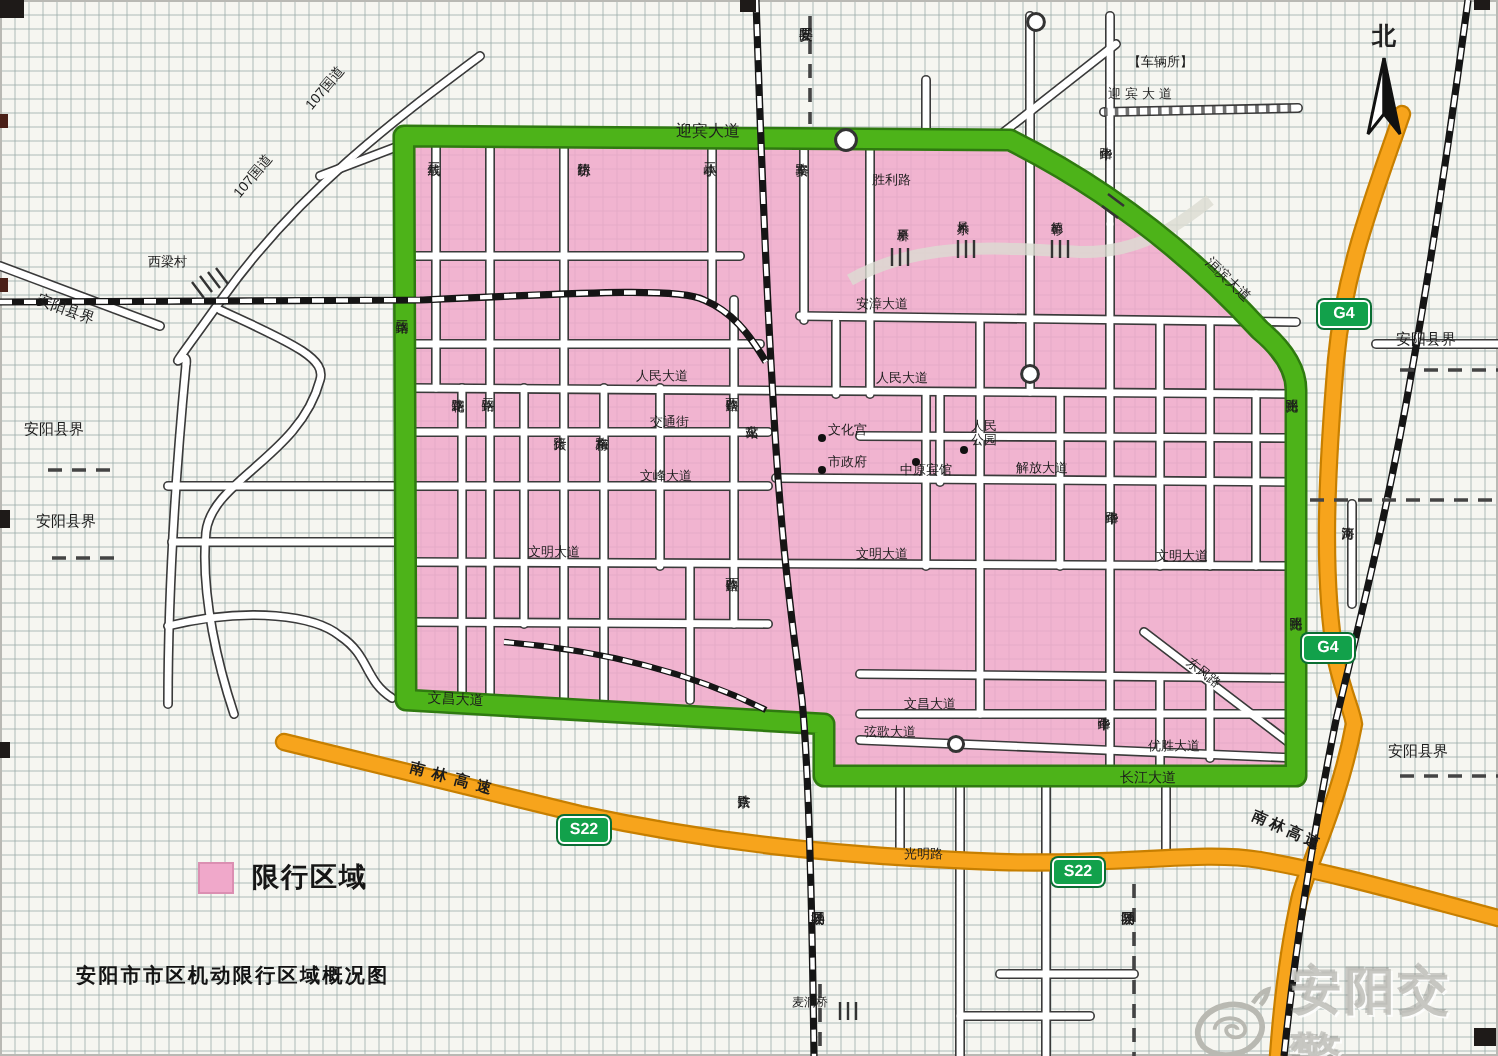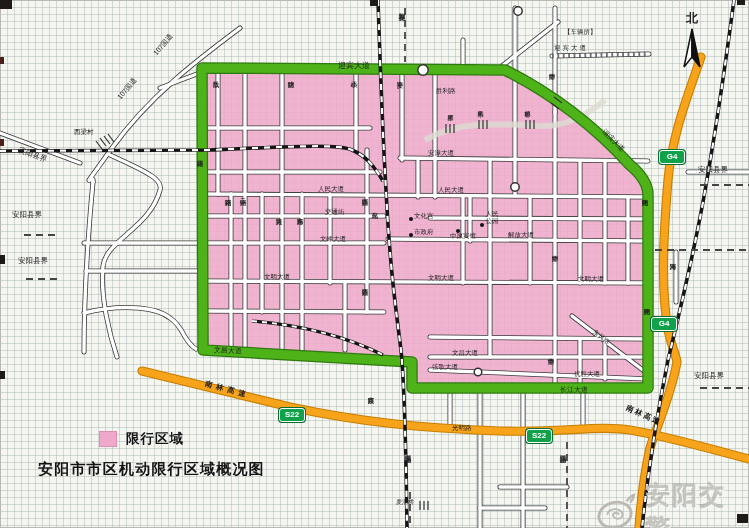--- a/index.html
+++ b/index.html
@@ -15,21 +15,21 @@
        transform-origin:0 0;z-index:30;}
   .lbl.vert{writing-mode:vertical-rl;text-orientation:upright;letter-spacing:0;}
   .lbl.pre{white-space:pre-line;width:16px;text-align:center;}
   .shield{position:absolute;width:24px;height:12px;background:#12A14B;border:1px solid #fff;
        box-shadow:0 0 0 1px #0a6e33;border-radius:3px;color:#fff;font-weight:bold;
        font-size:8px;text-align:center;line-height:12px;z-index:32;}
   .poi-dot{position:absolute;width:4px;height:4px;border-radius:50%;background:#111;z-index:31;}
   #legend{position:absolute;left:99px;top:430px;display:flex;align-items:center;z-index:40;}
   #legend .swatch{width:16px;height:14px;background:#F0A8CA;border:1px solid #dB8Fb2;}
   #legend .ltext{margin-left:9px;font-weight:bold;font-size:13.5px;color:#161616;letter-spacing:1px;}
-  #map-title{position:absolute;left:38px;top:460px;font-weight:bold;font-size:15px;
+  #map-title{position:absolute;left:38px;top:481px;font-weight:bold;font-size:10px;
        color:#141414;letter-spacing:1.2px;z-index:40;font-family:Liberation Mono, monospace;}
   #compass{position:absolute;left:672px;top:10px;z-index:40;text-align:center;width:40px;}
   #compass .n{font-size:12px;font-weight:bold;color:#222;}
   #watermark{position:absolute;left:592px;top:479px;display:flex;align-items:center;z-index:45;}
   #watermark .wm-text{font-size:25px;font-weight:bold;color:rgba(190,190,184,.85);
        letter-spacing:2px;text-shadow:1px 1px 0 rgba(255,255,255,.8), -1px -1px 0 rgba(120,120,116,.35);}
 </style>
 </head>
 <body>
 

